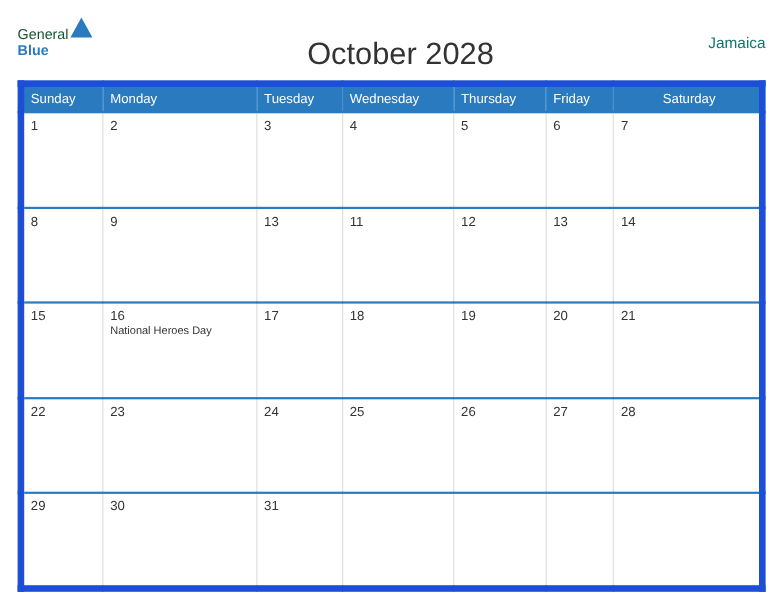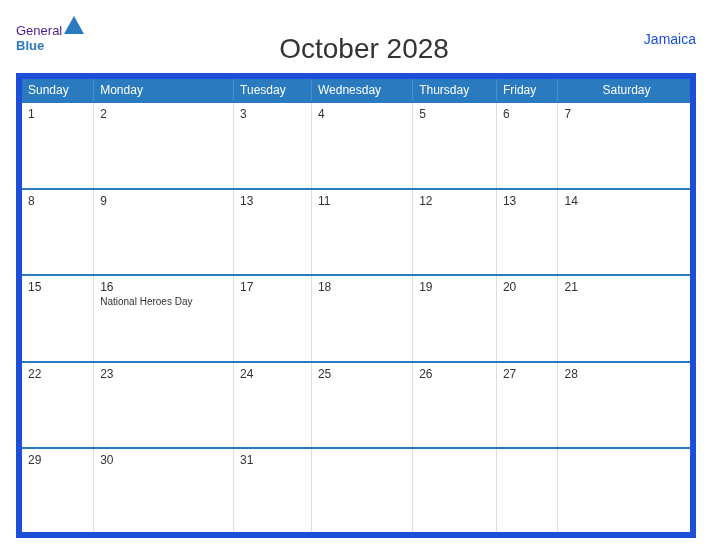--- a/index.html
+++ b/index.html
@@ -36,21 +36,21 @@
 
     .logo-text {
       font-size: 13px;
       color: #333;
       line-height: 1.1;
     }
 
     .logo-text .general {
       display: block;
       font-size: 13px;
-      color: #4c1d95;
+      color: #14532d;
     }
 
     .logo-text .blue {
       display: block;
       font-size: 13px;
       color: #2a7abf;
       font-weight: bold;
     }
 
     .logo-triangle {
@@ -71,21 +71,21 @@
     .month-title {
       font-size: 28px;
       color: #333;
       font-weight: normal;
       text-align: center;
       margin-top: 21px;
     }
 
     .country-label {
       font-size: 14px;
-      color: #1d4ed8;
+      color: #0f766e;
     }
 
     
     .calendar {
       flex: 1;
       border-collapse: collapse;
       width: 100%;
       border: 6px solid #1d4ed8;
     }
 

